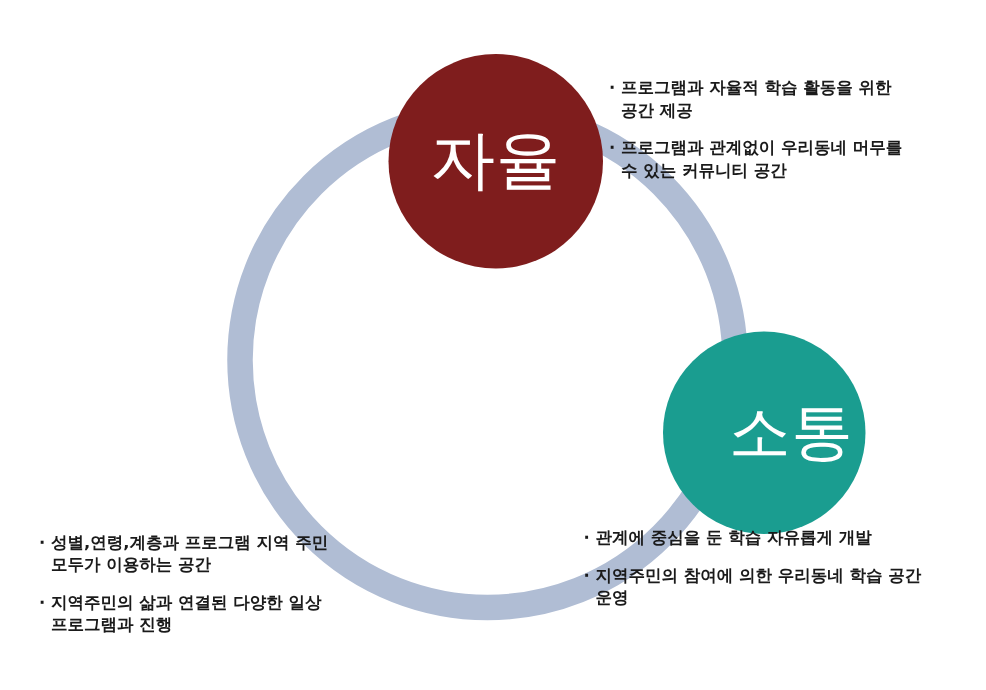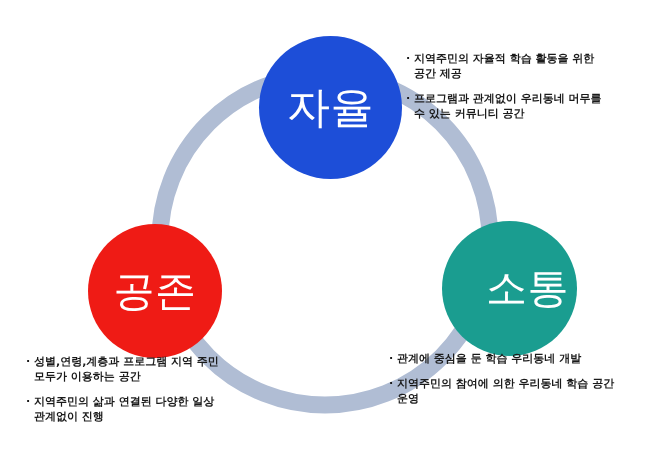--- a/index.html
+++ b/index.html
@@ -109,63 +109,60 @@
 </style>
 </head>
 <body>
 
 <div id="canvas">
 
   <svg id="ring-svg" viewBox="0 0 657 460" aria-hidden="true">
     <circle id="ring-circle" cx="325" cy="240" r="165" fill="none" stroke="#b0bdd4" stroke-width="17"></circle>
   </svg>
 
-  <div class="node" id="node-autonomy" style="background-color: #1d4ed8;">
+  <div class="node" id="node-autonomy" style="background-color: #7f1d1d;">
     <span class="node-label" style="color: rgb(255, 255, 255);">자율</span>
   </div>
 
   <div class="node" id="node-communication" style="background-color: rgb(26, 157, 144);">
     <span class="node-label" style="color: rgb(255, 255, 255);">소통</span>
   </div>
 
-  <div class="node" id="node-coexistence" style="background-color: rgb(239, 27, 21);">
-    <span class="node-label" style="color: rgb(255, 255, 255);">공존</span>
-  </div>
 
   <div class="text-block" id="text-autonomy">
     <div class="bullet-item">
       <span class="bullet-mark">·</span>
-      <span class="bullet-text">지역주민의 자율적 학습 활동을 위한
+      <span class="bullet-text">프로그램과 자율적 학습 활동을 위한
 공간 제공</span>
     </div>
     <div class="bullet-item">
       <span class="bullet-mark">·</span>
       <span class="bullet-text">프로그램과 관계없이 우리동네 머무를
 수 있는 커뮤니티 공간</span>
     </div>
   </div>
 
   <div class="text-block" id="text-communication">
     <div class="bullet-item">
       <span class="bullet-mark">·</span>
-      <span class="bullet-text">관계에 중심을 둔 학습 우리동네 개발</span>
+      <span class="bullet-text">관계에 중심을 둔 학습 자유롭게 개발</span>
     </div>
     <div class="bullet-item">
       <span class="bullet-mark">·</span>
       <span class="bullet-text">지역주민의 참여에 의한 우리동네 학습 공간
 운영</span>
     </div>
   </div>
 
   <div class="text-block" id="text-coexistence">
     <div class="bullet-item">
       <span class="bullet-mark">·</span>
       <span class="bullet-text">성별,연령,계층과 프로그램 지역 주민
 모두가 이용하는 공간</span>
     </div>
     <div class="bullet-item">
       <span class="bullet-mark">·</span>
       <span class="bullet-text">지역주민의 삶과 연결된 다양한 일상
-관계없이 진행</span>
+프로그램과 진행</span>
     </div>
   </div>
 
 </div>
 
 </body></html>

